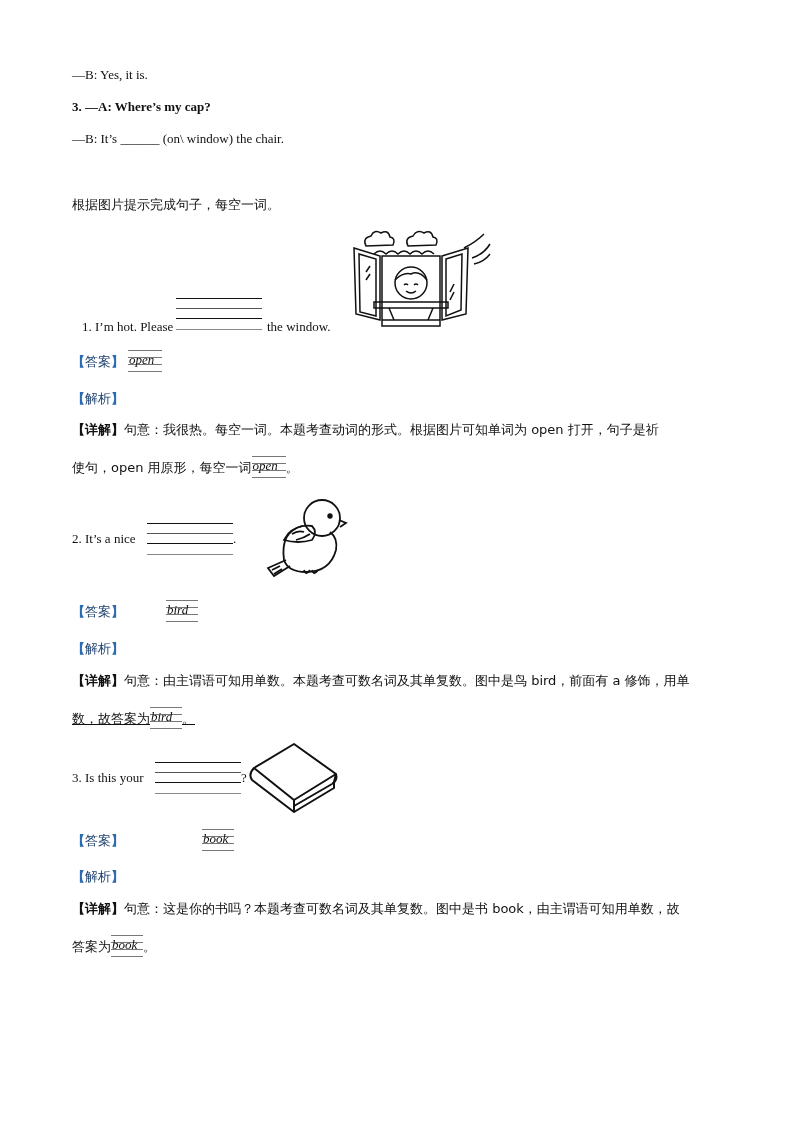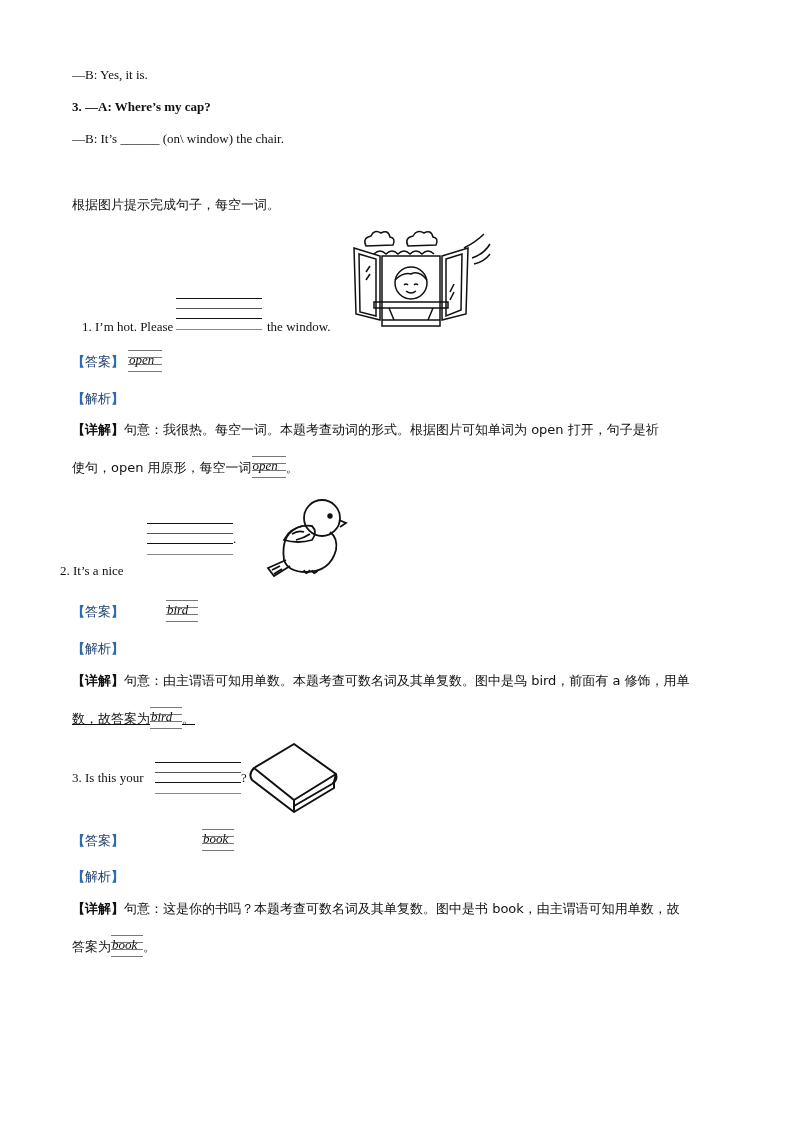--- a/index.html
+++ b/index.html
@@ -101,21 +101,21 @@
 </div>
 
 <div class="abs cn" style="left:72px; top:421px;">
   <span class="bold-label">【详解】</span><span>句意：我很热。每空一词。本题考查动词的形式。根据图片可知单词为 open 打开，句子是祈</span>
 </div>
 <div class="abs cn" style="left:72px; top:456px;">
   <span>使句，open 用原形，每空一词</span><span class="answer-box" style="width:34px; height:22px; vertical-align:-6px;"><span class="g" style="top:0px;"></span><span class="g" style="top:7px;"></span><span class="g" style="top:14px;"></span><span class="g" style="top:21px;"></span><span class="t" style="position:absolute; left:1px; top:2px;">open</span></span><span>。</span>
 </div>
 
 
-<div class="abs en" style="left:60px; top:531px;margin-top:32px;">2. It’s a nice</div>
+<div class="abs en" style="left:72px; top:531px;">2. It’s a nice</div>
 <div class="lines4" style="left:147px; top:523px; width:86px; height:33px;">
   <div class="l l1" style="top:0px;"></div>
   <div class="l l2" style="top:10px;"></div>
   <div class="l l3" style="top:20px;"></div>
   <div class="l l4" style="top:31px;"></div>
 </div>
 <div class="abs en" style="left:233px; top:531px;">.</div>
 
 
 <svg style="left:262px; top:494px;" width="92" height="84" viewBox="0 0 92 84">

